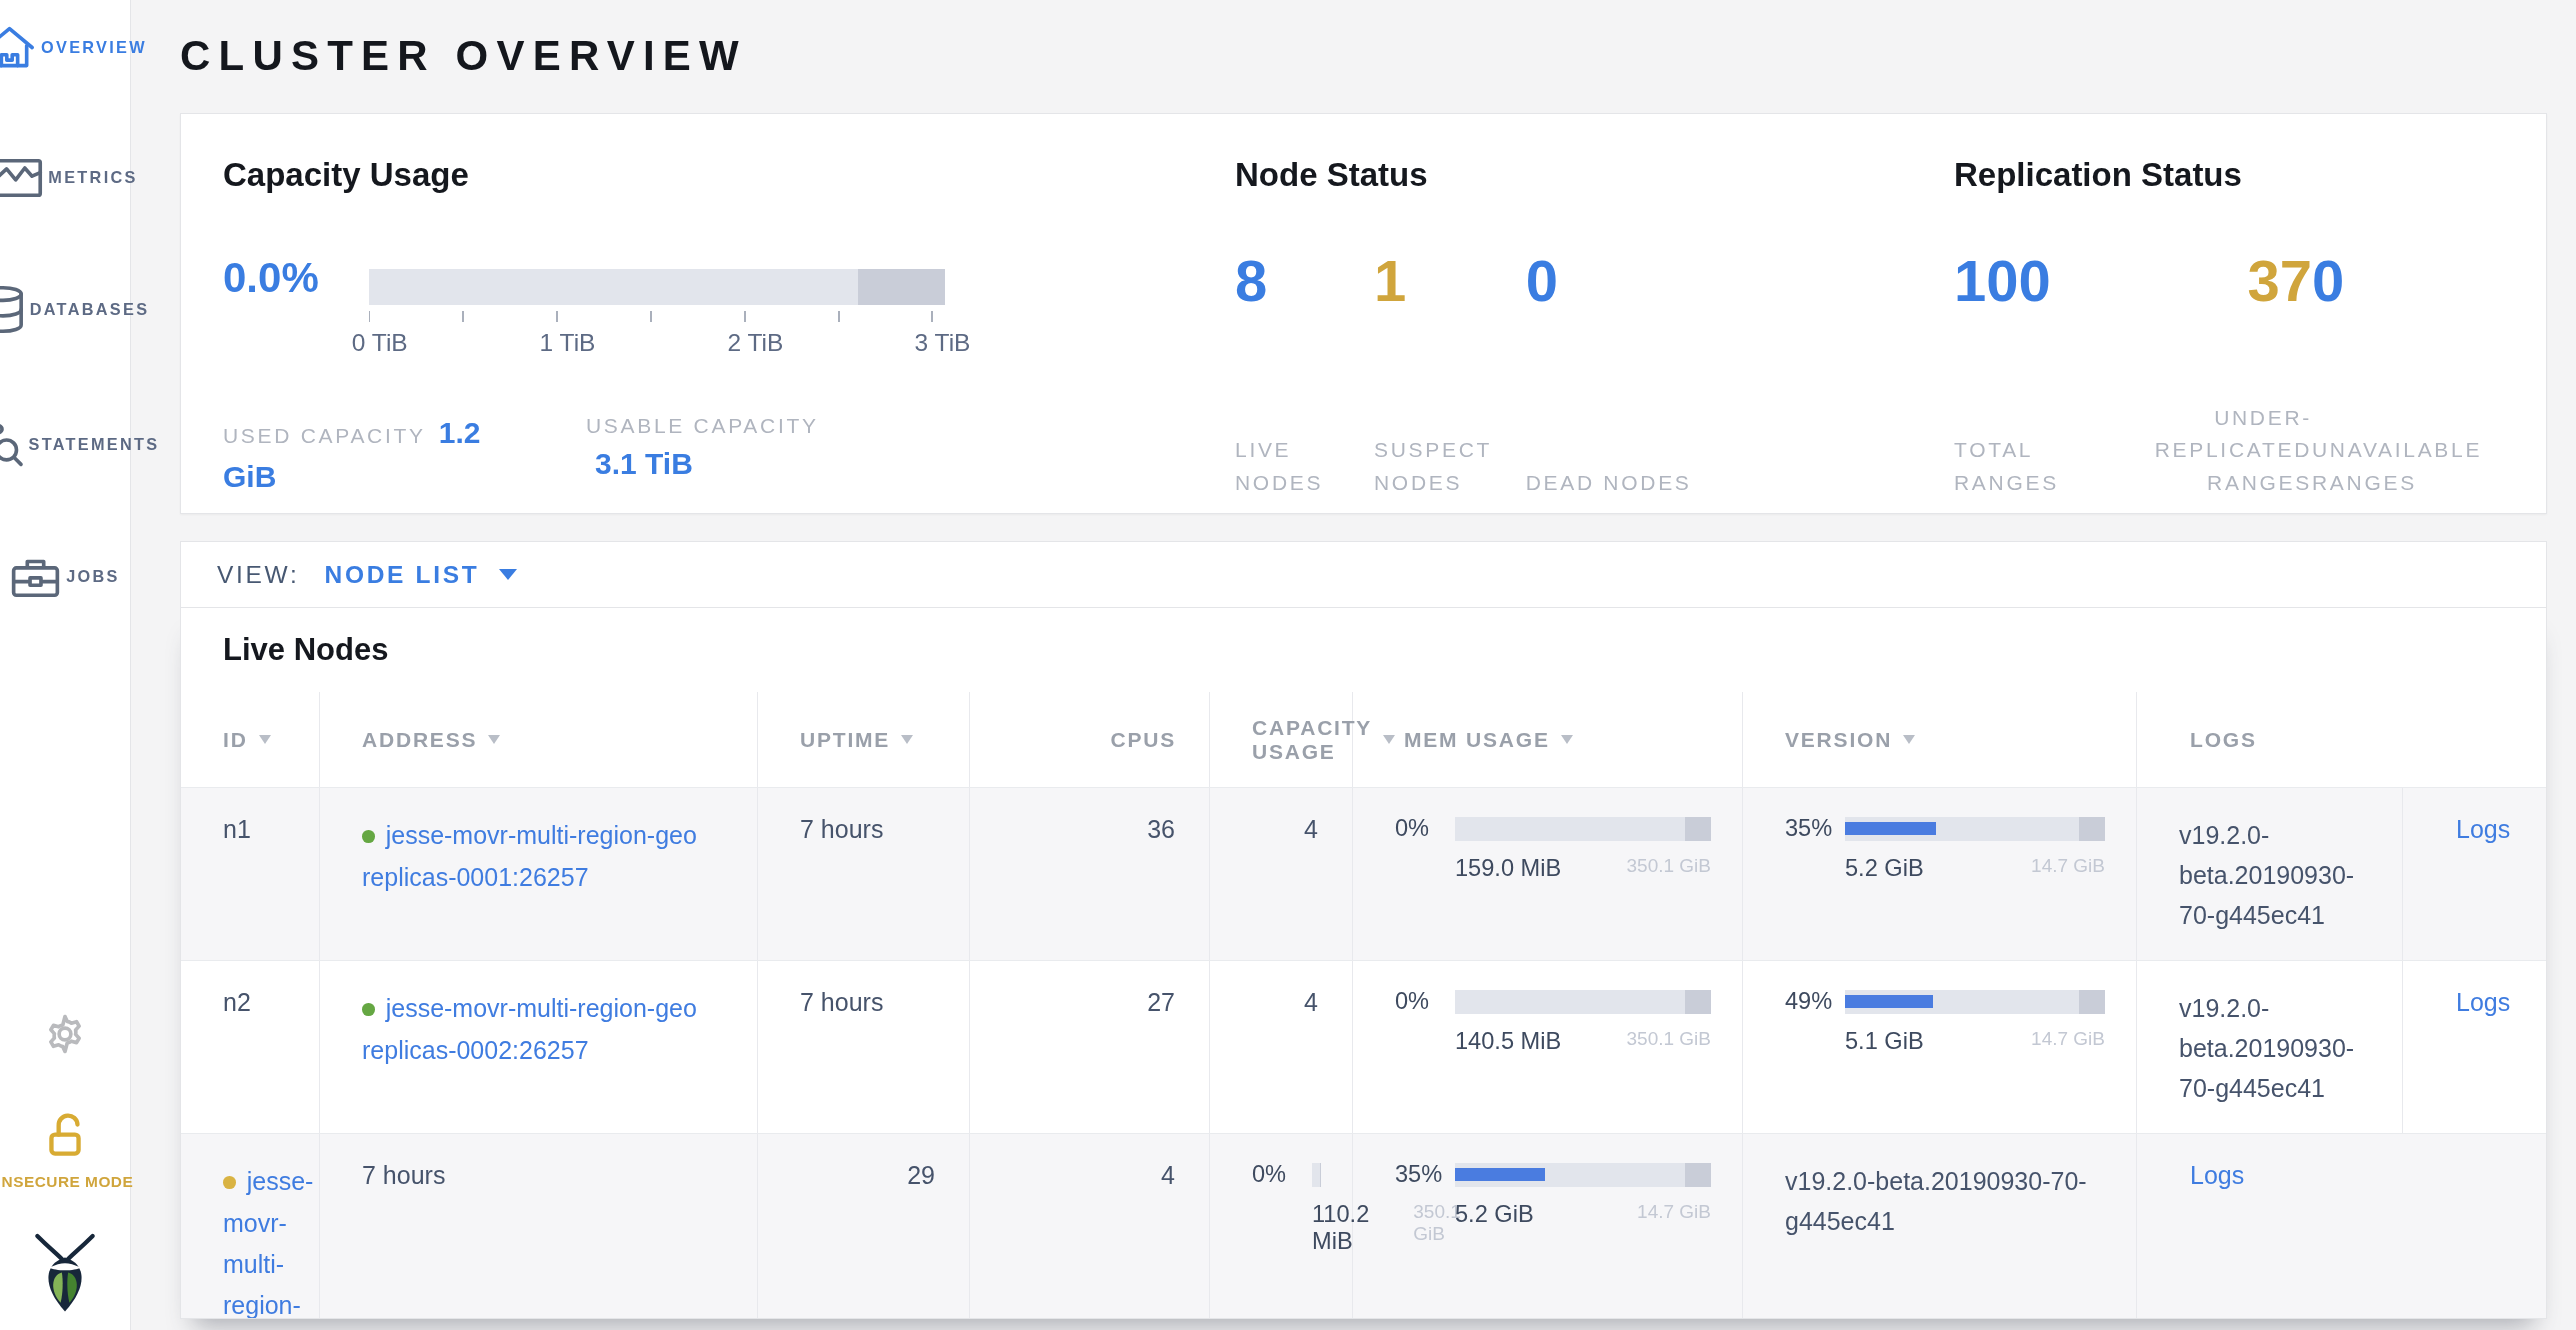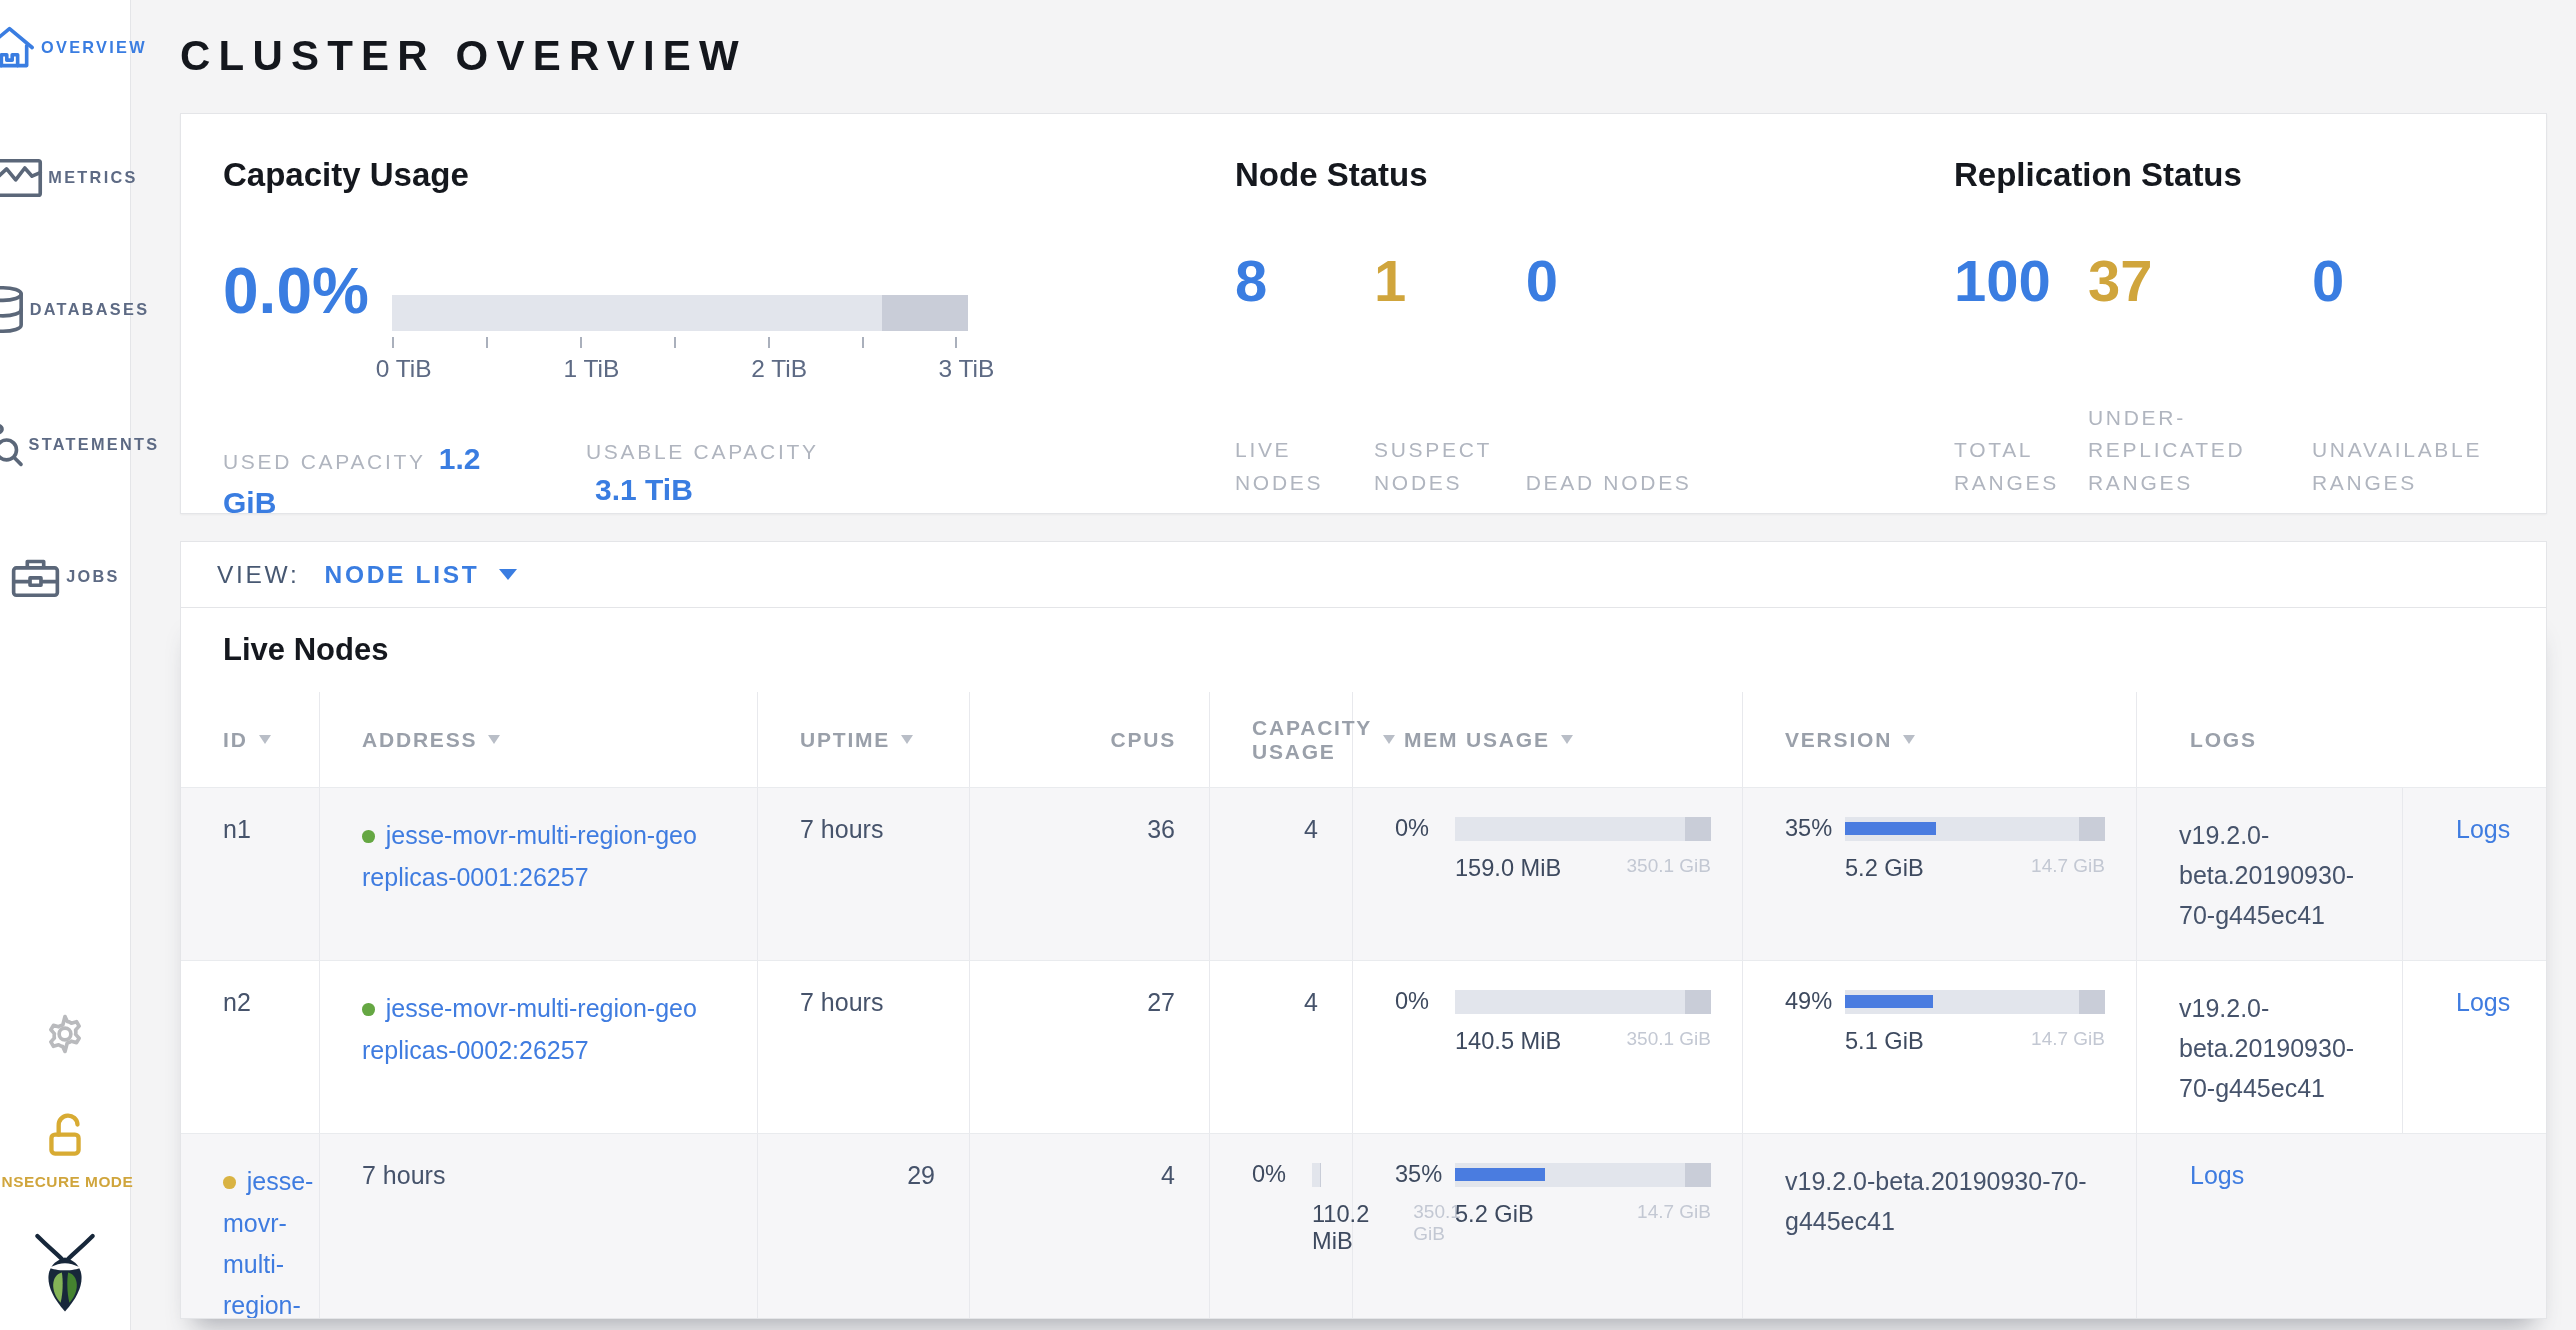--- a/index.html
+++ b/index.html
@@ -26,21 +26,21 @@
   .main { flex:1; padding:25px 29px 0 49px; overflow:hidden; }
   .page-title { font-size:42px; font-weight:700; letter-spacing:8.2px; color:#14171d; margin:7.3px 0 33px 0; }
 
   .card { background:#fff; border:0.9px solid #e4e5e8; width:2367px; }
 
   
   .summary-card { height:401px; display:flex; padding:42px 0 0 42px; box-shadow:0 0.9px 1.8px rgba(0,0,0,.04); }
   .section-title { font-size:33px; font-weight:700; color:#15181e; }
   .cap-section { width:1012px; }
   .cap-row { display:flex; align-items:flex-end; margin-top:60px; }
-  .cap-pct { font-size:64px; font-weight:600; color:#3a7de1; margin-bottom:56px; margin-right:23.6px; min-width:122px; }
+  .cap-pct { font-size:42px; font-weight:600; color:#3a7de1; margin-bottom:56px; margin-right:23.6px; min-width:122px; }
   .cap-chart { width:576px; }
   .cap-bar { position:relative; height:36px; background:#e2e5ec; }
   .cap-bar .tail { position:absolute; right:0; top:0; height:100%; width:15%; background:#c9cdd8; }
   .cap-ticks { position:relative; height:14.5px; margin-top:3.6px; }
   .cap-ticks i { position:absolute; top:1.8px; width:1.8px; height:11.8px; background:#aab0bc; }
   .cap-ticklabels { position:relative; height:29px; margin-top:6px;text-decoration:underline; }
   .cap-ticklabels span { position:absolute; transform:translateX(-30%); font-size:24.5px; color:#5d6a84; white-space:nowrap; }
   .cap-legend { display:flex; margin-top:53px; }
   .cap-legend .entry { width:363px; line-height:1.45; }
   .cap-legend .entry .lbl { font-size:21px; letter-spacing:2.7px; color:#b0b5bf; font-weight:400; }
@@ -48,21 +48,21 @@
   .entry-inner { max-width:263px; }
 
   .stats-section.node { width:719px; }
   .stats-section.repl { flex:1; }
   .stats-row { display:flex; margin-top:58px; height:247px; }
   .stat { display:flex; flex-direction:column; justify-content:space-between; }
   .stat-value { font-size:58px; font-weight:600; color:#3a7de1; line-height:1; }
   .stat-value.yellow { color:#d0a53c; }
   .stat-label { font-size:21px; letter-spacing:2.7px; color:#b0b5bf; line-height:1.55; }
   .node .stat:nth-child(1){ width:139px; } .node .stat:nth-child(2){ width:139px; margin-right:12.7px;} .node .stat:nth-child(3){ width:172px; }
-  .repl .stat:nth-child(1){ width:134px; } .repl .stat:nth-child(2){ width:224px; } .repl .stat:nth-child(3){ width:208px; }
+  .repl .stat:nth-child(1){ width:134px; } .repl .stat:nth-child(2){ width:224px;text-align:right; } .repl .stat:nth-child(3){ width:208px; }
 
   
   .viewbar { width:2367px; background:#fff; border:0.9px solid #e4e5e8; border-bottom:none;
     margin-top:27px; height:66px; display:flex; align-items:center; padding-left:36px; }
   .viewbar .vlabel { font-size:24.5px; letter-spacing:2.7px; color:#475872; margin-right:25px; }
   .viewbar .vselected { font-size:24.5px; letter-spacing:2.7px; font-weight:700; color:#3a7de1; cursor:pointer; display:flex; align-items:center; }
   .tri-blue { display:inline-block; width:0; height:0; border-left:9px solid transparent;
     border-right:9px solid transparent; border-top:11px solid #3a7de1; margin-left:20px; }
 
   

